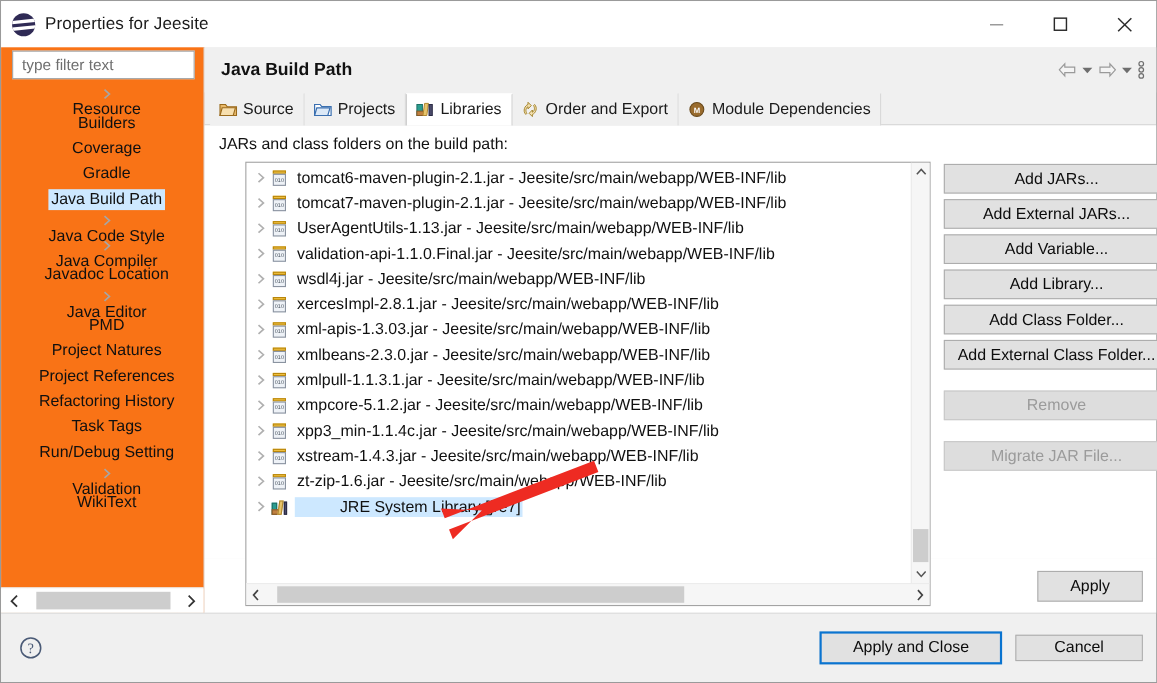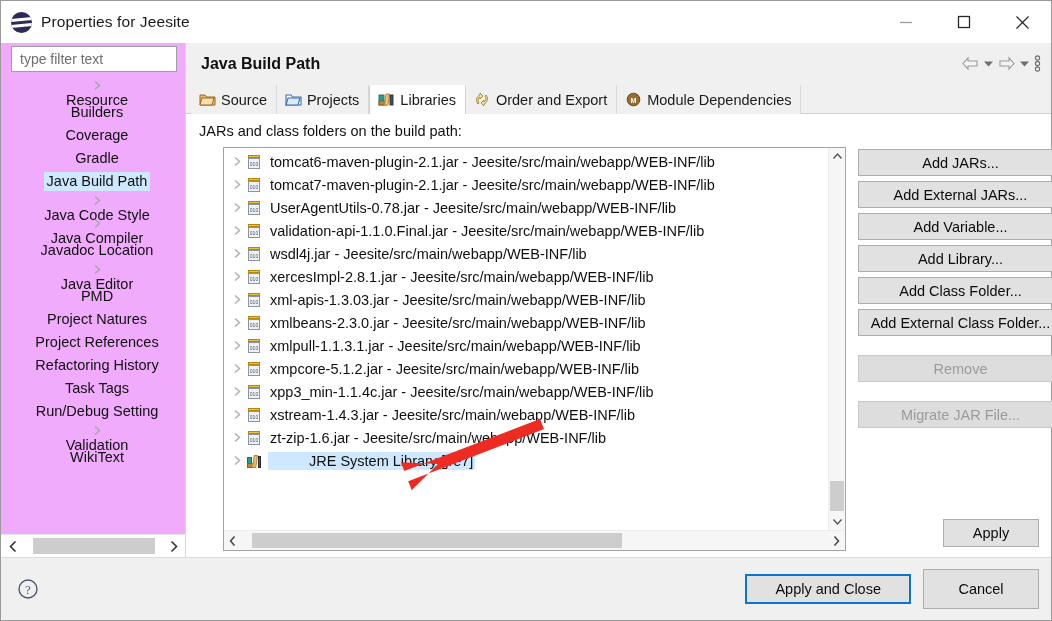--- a/index.html
+++ b/index.html
@@ -80,21 +80,21 @@
     display: flex;
     flex: 1;
     min-height: 0;
     background: #ffffff;
   }
 
   
   .left-pane {
     width: 185px;
     flex: none;
-    background: #f0abfc;
+    background: #f97316;
     display: flex;
     flex-direction: column;
     border-right: 1px solid #d7d7d7;
     position: relative;
   }
   .filter-box {
     margin: 3px 8px 6px 10px;
     height: 26px;
     border: 1px solid #a0a0a0;
     background: #ffffff;
@@ -453,21 +453,21 @@
     height: 30px;
     padding: 0 28px;
     min-width: 133px;
     background: #e1e1e1;
     border: 2px solid #0a74d0;
     font-size: 14.5px;
     color: #0c0c0c;
     display: flex; align-items: center; justify-content: center;
   }
   .btn-cancel {
-    height: 40px;
+    height: 24px;
     min-width: 116px;
     background: #e1e1e1;
     border: 1px solid #adadad;
     font-size: 14.5px;
     color: #0c0c0c;
     display: flex; align-items: center; justify-content: center;
   }
 
   
   .annot-arrow {
@@ -728,21 +728,21 @@
                   <div class="jar-row">
                     <span class="jar-twisty">
                       <svg width="9" height="11" viewBox="0 0 9 11">
                         <polyline points="2,1.5 6.5,5.5 2,9.5" fill="none" stroke="#b0b0b0" stroke-width="1.5"></polyline>
                       </svg>
                     </span>
                     <span class="jar-icon ico-jar">
                       <span class="lid"></span>
                       <span class="body">010</span>
                     </span>
-                    <span class="jar-label">UserAgentUtils-0.78.jar - Jeesite/src/main/webapp/WEB-INF/lib</span>
+                    <span class="jar-label">UserAgentUtils-1.13.jar - Jeesite/src/main/webapp/WEB-INF/lib</span>
                   </div>
                   <div class="jar-row">
                     <span class="jar-twisty">
                       <svg width="9" height="11" viewBox="0 0 9 11">
                         <polyline points="2,1.5 6.5,5.5 2,9.5" fill="none" stroke="#b0b0b0" stroke-width="1.5"></polyline>
                       </svg>
                     </span>
                     <span class="jar-icon ico-jar">
                       <span class="lid"></span>
                       <span class="body">010</span>

